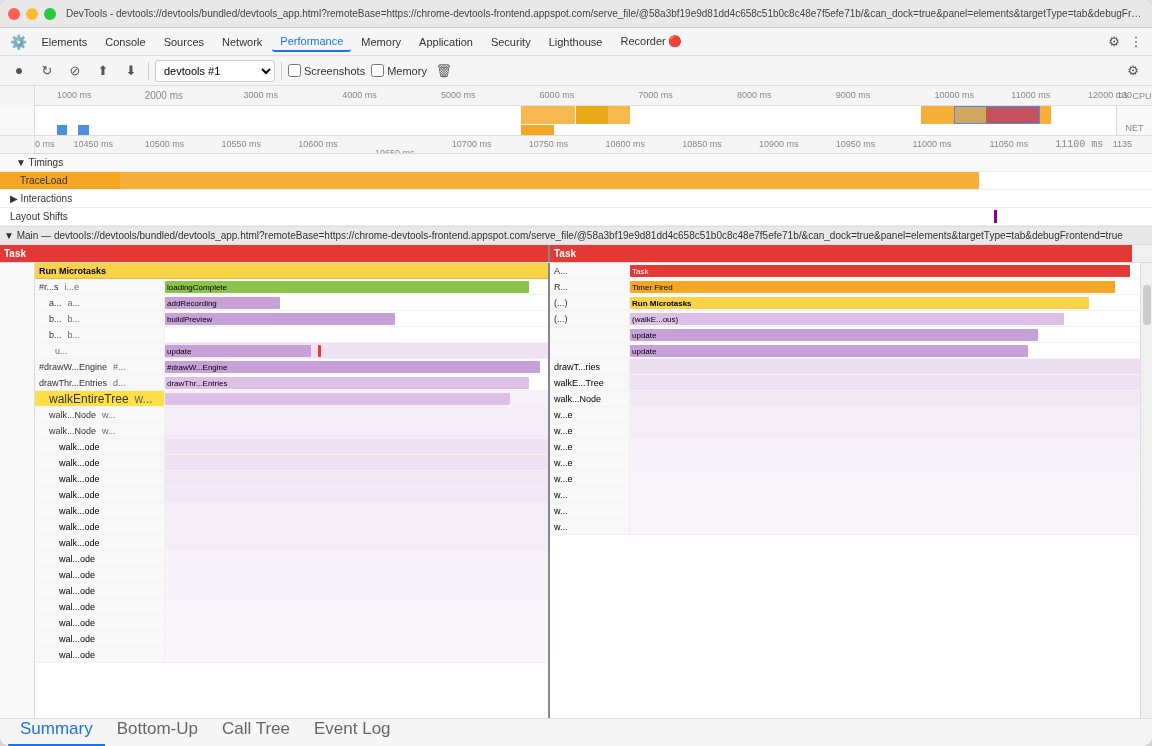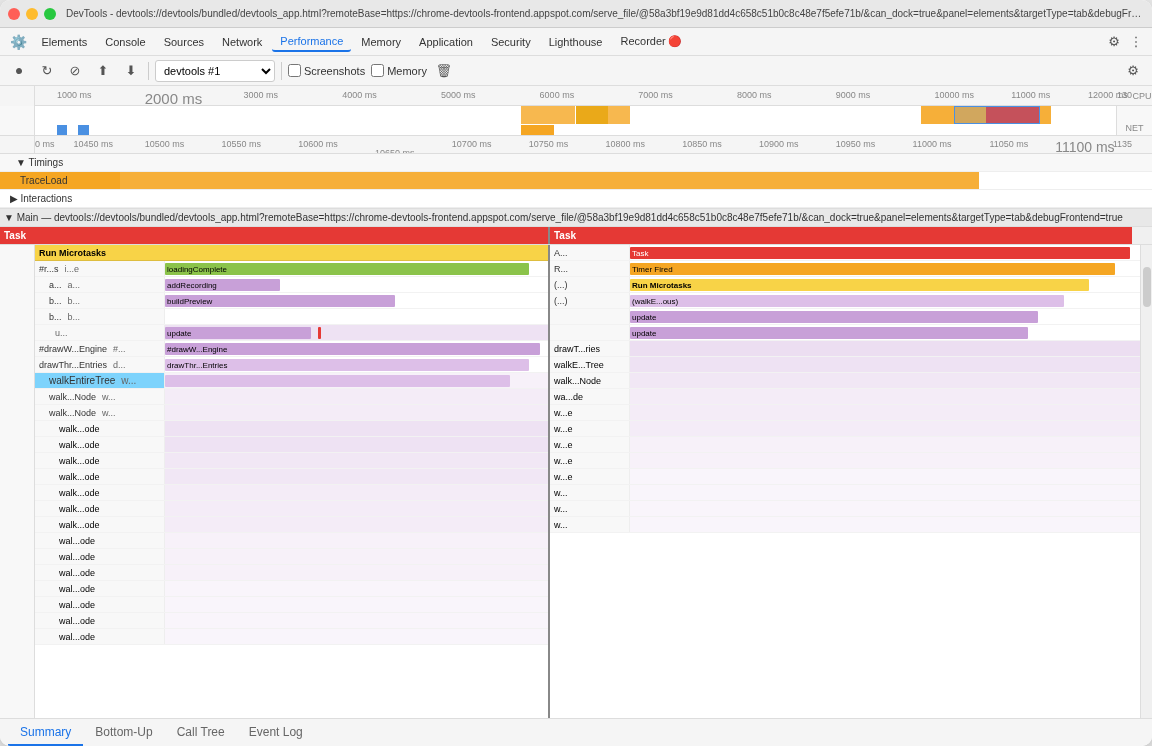--- a/index.html
+++ b/index.html
@@ -148,21 +148,21 @@
       height: 28px;
       background: #f5f5f5;
       border-top: 1px solid #ddd;
       display: flex;
       align-items: flex-end;
       padding: 0 8px;
       flex-shrink: 0;
     }
     .bottom-tab {
       padding: 5px 12px;
-      font-size: 12px;
+      font-size: 17px;
       cursor: pointer;
       color: #666;
       border-bottom: 2px solid transparent;
     }
     .bottom-tab.active {
       color: #1a73e8;
       border-bottom: 2px solid #1a73e8;
     }
   </style>
 </head>
@@ -217,21 +217,21 @@
     <div class="nav-spacer"></div>
     <button class="toolbar-btn">⚙</button>
   </div>
 
   <div class="timeline-area">
 
     <div style="display:flex; flex-direction:row; flex-shrink:0;justify-content:flex-end;">
       <div style="width:35px; border-right:1px solid #ddd; background:#f5f5f5; flex-shrink:0;"></div>
       <div style="flex:1; position:relative; height:20px; background:#f5f5f5; border-bottom:1px solid #ddd; overflow:hidden;">
         <span style="position:absolute; font-size:9px; color:#888; left:2%; top:4px;">1000 ms</span>
-        <span style="position:absolute; font-size:15px; color:#888; left:10%; top:4px;">2000 ms</span>
+        <span style="position:absolute; font-size:10px; color:#888; left:10%; top:4px;">2000 ms</span>
         <span style="position:absolute; font-size:9px; color:#888; left:19%; top:4px;">3000 ms</span>
         <span style="position:absolute; font-size:9px; color:#888; left:28%; top:4px;">4000 ms</span>
         <span style="position:absolute; font-size:9px; color:#888; left:37%; top:4px;">5000 ms</span>
         <span style="position:absolute; font-size:9px; color:#888; left:46%; top:4px;">6000 ms</span>
         <span style="position:absolute; font-size:9px; color:#888; left:55%; top:4px;">7000 ms</span>
         <span style="position:absolute; font-size:9px; color:#888; left:64%; top:4px;">8000 ms</span>
         <span style="position:absolute; font-size:9px; color:#888; left:73%; top:4px;">9000 ms</span>
         <span style="position:absolute; font-size:9px; color:#888; left:82%; top:4px;">10000 ms</span>
         <span style="position:absolute; font-size:9px; color:#888; left:89%; top:4px;">11000 ms</span>
         <span style="position:absolute; font-size:9px; color:#888; left:96%; top:4px;">12000 ms</span>
@@ -273,21 +273,21 @@
         <span style="position:absolute; font-size:9px; color:#888; left:24%; top:3px;">10600 ms</span>
         <span style="position:absolute; font-size:9px; color:#888; left:31%; top:12px;">10650 ms</span>
         <span style="position:absolute; font-size:9px; color:#888; left:38%; top:3px;">10700 ms</span>
         <span style="position:absolute; font-size:9px; color:#888; left:45%; top:3px;">10750 ms</span>
         <span style="position:absolute; font-size:9px; color:#888; left:52%; top:3px;">10800 ms</span>
         <span style="position:absolute; font-size:9px; color:#888; left:59%; top:3px;">10850 ms</span>
         <span style="position:absolute; font-size:9px; color:#888; left:66%; top:3px;">10900 ms</span>
         <span style="position:absolute; font-size:9px; color:#888; left:73%; top:3px;">10950 ms</span>
         <span style="position:absolute; font-size:9px; color:#888; left:80%; top:3px;">11000 ms</span>
         <span style="position:absolute; font-size:9px; color:#888; left:87%; top:3px;">11050 ms</span>
-        <span style="position:absolute; font-size:14px; color:#888; left:93%; top:3px;">11100 ms</span>
+        <span style="position:absolute; font-size:10px; color:#888; left:93%; top:3px;font-family:Liberation Mono, monospace;">11100 ms</span>
         <span style="position:absolute; font-size:9px; color:#888; right:0; top:3px;">1135</span>
       </div>
       <div style="width:20px; background:#f5f5f5;"></div>
     </div>
 
     <div style="flex:1; display:flex; flex-direction:column; overflow:hidden;">
 
       <div style="flex-shrink:0; border-bottom:1px solid #ddd;">
         <div style="height:18px; display:flex; align-items:center; background:#f8f8f8; border-bottom:1px solid #eee;">
           <span style="font-size:10px; color:#333; padding-left:16px;">▼ Timings</span>
@@ -297,20 +297,26 @@
           <div style="width:120px; font-size:10px; color:#333; padding-left:20px; flex-shrink:0; background:#f5a623; height:100%; display:flex; align-items:center;">TraceLoad</div>
           <div style="flex:1; height:100%; background:#f5a623; opacity:0.9;"></div>
           <div style="width:15%; height:100%; background:#fff;"></div>
         </div>
 
         <div style="height:18px; display:flex; align-items:center; border-bottom:1px solid #eee;">
           <div style="width:120px; font-size:10px; color:#333; padding-left:10px; flex-shrink:0;">▶ Interactions</div>
           <div style="flex:1;"></div>
         </div>
 
+        <div style="height:18px; display:flex; align-items:center; border-bottom:1px solid #eee;">
+          <div style="width:120px; font-size:10px; color:#333; padding-left:10px; flex-shrink:0;">Layout Shifts</div>
+          <div style="flex:1; position:relative; height:100%;">
+            <div style="position:absolute; right:15%; width:3px; height:80%; top:10%; background:#8b008b;"></div>
+          </div>
+        </div>
       </div>
 
       <div style="height:18px; background:#e8e8e8; border-bottom:1px solid #ddd; display:flex; align-items:center; padding:0 4px; font-size:10px; color:#333; flex-shrink:0; overflow:hidden;">
         <span style="white-space:nowrap; overflow:hidden; text-overflow:ellipsis;">▼ Main — devtools://devtools/bundled/devtools_app.html?remoteBase=https://chrome-devtools-frontend.appspot.com/serve_file/@58a3bf19e9d81dd4c658c51b0c8c48e7f5efe71b/&amp;can_dock=true&amp;panel=elements&amp;targetType=tab&amp;debugFrontend=true</span>
       </div>
 
       <div style="flex:1; display:flex; flex-direction:column; overflow:hidden;">
 
         <div style="height:18px; display:flex; flex-shrink:0; border-bottom:1px solid #ddd; background:#f0f0f0;">
 
@@ -399,21 +405,21 @@
               <div style="width:130px; font-size:9px; color:#333; padding-left:4px; flex-shrink:0; border-right:1px solid #eee; background:#f8f8f8; display:flex; align-items:center; overflow:hidden;">
                 <span>drawThr...Entries</span>
                 <span style="margin-left:6px; color:#666;">d...</span>
               </div>
               <div style="flex:1; position:relative; height:100%; overflow:hidden;">
                 <div style="position:absolute; left:0; top:2px; height:12px; background:#ddbfe8; border-radius:1px; width:95%; display:flex; align-items:center; padding:0 2px; font-size:8px; overflow:hidden;">drawThr...Entries</div>
               </div>
             </div>
 
             <div style="height:16px; display:flex; flex-shrink:0; border-bottom:1px solid rgba(0,0,0,0.05); overflow:hidden;">
-              <div style="width:130px; font-size:10px; color:#333; padding-left:14px; flex-shrink:0; border-right:1px solid #eee; background:#7dd3fc; display:flex; align-items:center; overflow:hidden;">
+              <div style="width:130px; font-size:12px; color:#333; padding-left:14px; flex-shrink:0; border-right:1px solid #eee; background:#fde047; display:flex; align-items:center; overflow:hidden;">
                 <span>walkEntireTree</span>
                 <span style="margin-left:6px; color:#666;">w...</span>
               </div>
               <div style="flex:1; position:relative; height:100%; overflow:hidden; background: rgba(200,160,216,0.15);">
                 <div style="position:absolute; left:0; top:2px; height:12px; background:#ddbfe8; border-radius:1px; width:90%; display:flex; align-items:center; padding:0 2px; font-size:8px; overflow:hidden;"></div>
               </div>
             </div>
 
             <div style="height:16px; display:flex; flex-shrink:0; border-bottom:1px solid rgba(0,0,0,0.05); overflow:hidden;">
               <div style="width:130px; font-size:9px; color:#333; padding-left:14px; flex-shrink:0; border-right:1px solid #eee; background:#f8f8f8; display:flex; align-items:center; overflow:hidden;">
@@ -540,24 +546,20 @@
                 <div style="width:80px; font-size:9px; padding-left:4px; flex-shrink:0; border-right:1px solid #eee; background:#f8f8f8; display:flex; align-items:center;">drawT...ries</div>
                 <div style="flex:1; background: rgba(200,160,216,0.35);"></div>
               </div>
               <div style="height:16px; display:flex; flex-shrink:0; border-bottom:1px solid rgba(0,0,0,0.05);">
                 <div style="width:80px; font-size:9px; padding-left:4px; flex-shrink:0; border-right:1px solid #eee; background:#f8f8f8; display:flex; align-items:center;">walkE...Tree</div>
                 <div style="flex:1; background: rgba(200,160,216,0.3);"></div>
               </div>
               <div style="height:16px; display:flex; flex-shrink:0; border-bottom:1px solid rgba(0,0,0,0.05);">
                 <div style="width:80px; font-size:9px; padding-left:4px; flex-shrink:0; border-right:1px solid #eee; background:#f8f8f8; display:flex; align-items:center;">walk...Node</div>
                 <div style="flex:1; background: rgba(200,160,216,0.25);"></div>
-              </div>
-              <div style="height:16px; display:flex; flex-shrink:0; border-bottom:1px solid rgba(0,0,0,0.05);">
-                <div style="width:80px; font-size:9px; padding-left:4px; flex-shrink:0; border-right:1px solid #eee; background:#f8f8f8; display:flex; align-items:center;">wa...de</div>
-                <div style="flex:1; background: rgba(200,160,216,0.2);"></div>
               </div>
               <div style="height:16px; display:flex; flex-shrink:0; border-bottom:1px solid rgba(0,0,0,0.05);">
                 <div style="width:80px; font-size:9px; padding-left:4px; flex-shrink:0; border-right:1px solid #eee; background:#f8f8f8; display:flex; align-items:center;">w...e</div>
                 <div style="flex:1; background: rgba(200,160,216,0.2);"></div>
               </div>
               <div style="height:16px; display:flex; flex-shrink:0; border-bottom:1px solid rgba(0,0,0,0.05);">
                 <div style="width:80px; font-size:9px; padding-left:4px; flex-shrink:0; border-right:1px solid #eee; background:#f8f8f8; display:flex; align-items:center;">w...e</div>
                 <div style="flex:1; background: rgba(200,160,216,0.2);"></div>
               </div>
               <div style="height:16px; display:flex; flex-shrink:0; border-bottom:1px solid rgba(0,0,0,0.05);">

